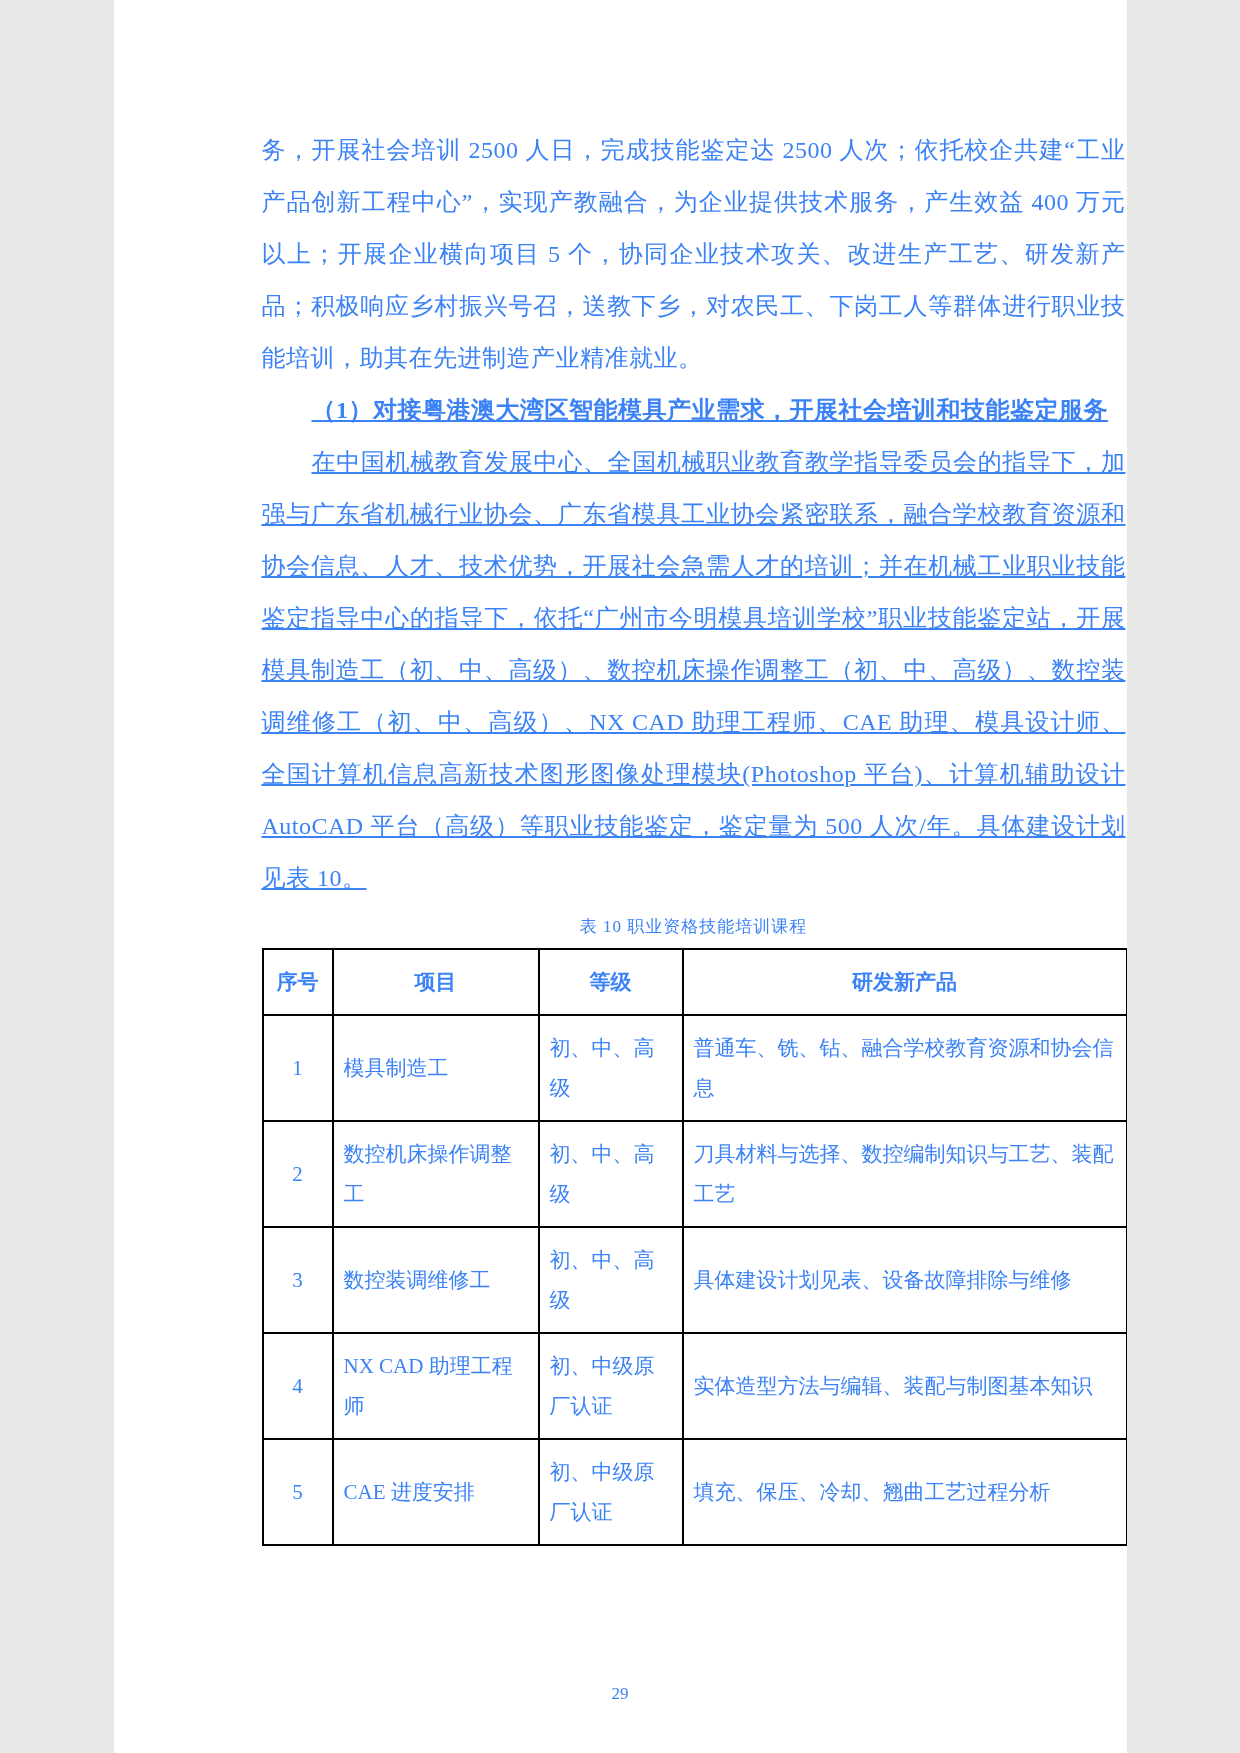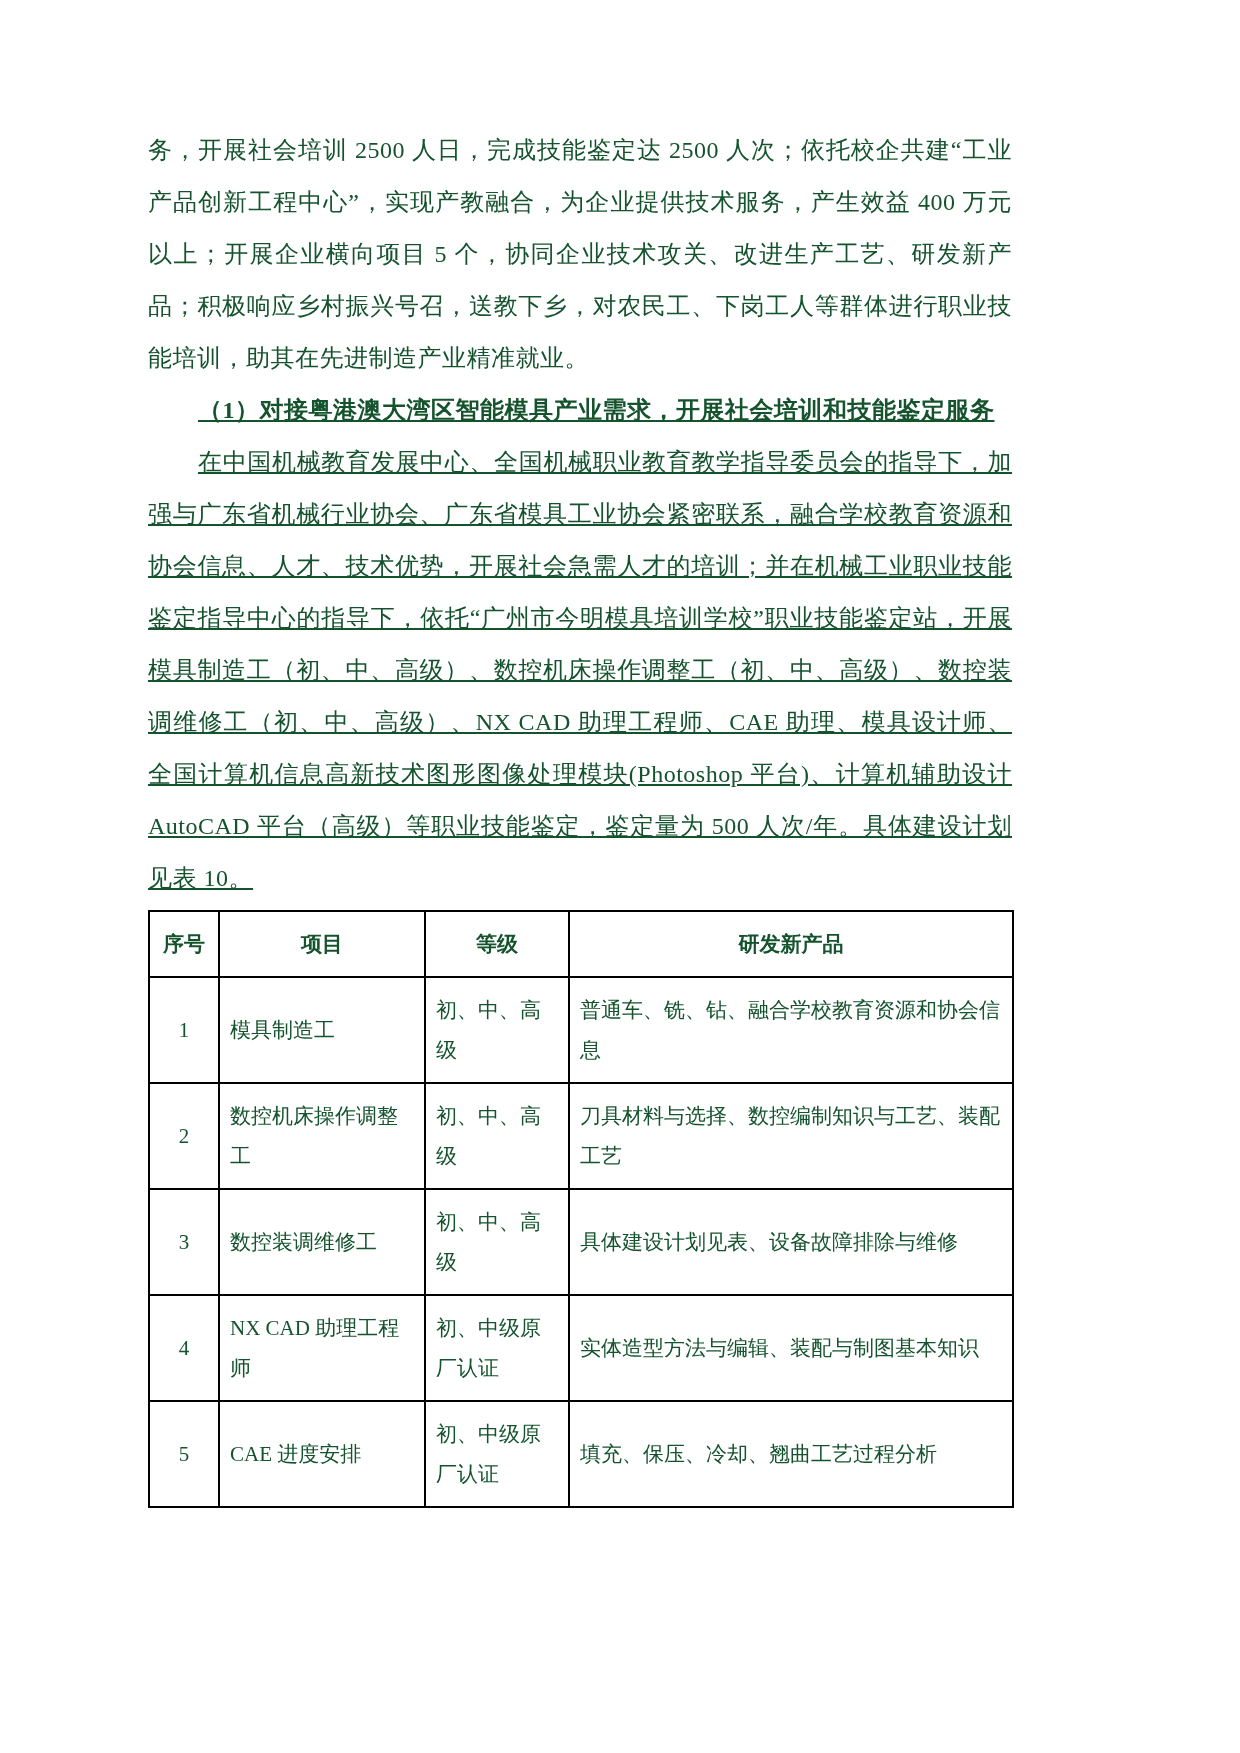--- a/index.html
+++ b/index.html
@@ -1,24 +1,24 @@
 <!DOCTYPE html>
 <html><head>
 <meta charset="utf-8">
 <style>
   * { box-sizing: border-box; }
   html, body { margin: 0; padding: 0; background: #e8e8e8; }
   .page {
     position: relative;
-    width: 1240px;
+    width: 1013px;
     height: 1753px;
     margin: 0 auto;
     background: #ffffff;
     font-family: "Liberation Serif", "DejaVu Serif", serif;
-    color: #14532d;
+    color: #3b82f6;
     overflow: hidden;
   }
   .content {
     position: absolute;
     left: 148px;
     top: 124px;
     width: 864px;
   }
   .body-text {
     margin: 0;
@@ -81,20 +81,21 @@
 <div class="page">
   <div class="content">
 
     <p class="body-text">务，开展社会培训 2500 人日，完成技能鉴定达 2500 人次；依托校企共建“工业产品创新工程中心”，实现产教融合，为企业提供技术服务，产生效益 400 万元以上；开展企业横向项目 5 个，协同企业技术攻关、改进生产工艺、研发新产品；积极响应乡村振兴号召，送教下乡，对农民工、下岗工人等群体进行职业技能培训，助其在先进制造产业精准就业。</p>
 
 
     <p class="body-text bold indent">（1）对接粤港澳大湾区智能模具产业需求，开展社会培训和技能鉴定服务</p>
 
     <p class="body-text indent">在中国机械教育发展中心、全国机械职业教育教学指导委员会的指导下，加强与广东省机械行业协会、广东省模具工业协会紧密联系，融合学校教育资源和协会信息、人才、技术优势，开展社会急需人才的培训；并在机械工业职业技能鉴定指导中心的指导下，依托“广州市今明模具培训学校”职业技能鉴定站，开展模具制造工（初、中、高级）、数控机床操作调整工（初、中、高级）、数控装调维修工（初、中、高级）、NX CAD 助理工程师、CAE 助理、模具设计师、全国计算机信息高新技术图形图像处理模块(Photoshop 平台)、计算机辅助设计 AutoCAD 平台（高级）等职业技能鉴定，鉴定量为 500 人次/年。具体建设计划见表 10。</p>
 
+    <div class="table-caption">表 10 职业资格技能培训课程</div>
 
     <table class="training">
       <colgroup>
         <col style="width:70px">
         <col style="width:206px">
         <col style="width:144px">
         <col style="width:444px">
       </colgroup>
       <thead>
         <tr>
@@ -133,13 +134,14 @@
           <td class="c">5</td>
           <td class="l">CAE 进度安排</td>
           <td class="l">初、中级原厂认证</td>
           <td class="l">填充、保压、冷却、翘曲工艺过程分析</td>
         </tr>
       </tbody>
     </table>
 
   </div>
 
+  <div class="page-number">29</div>
 </div>
 
 </body></html>

